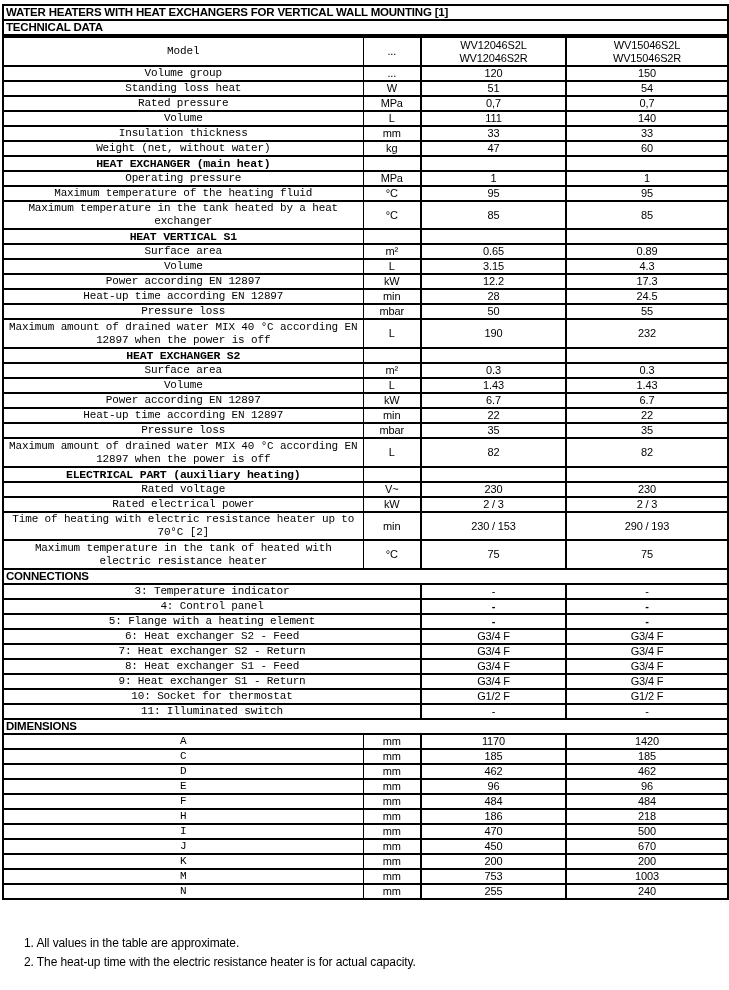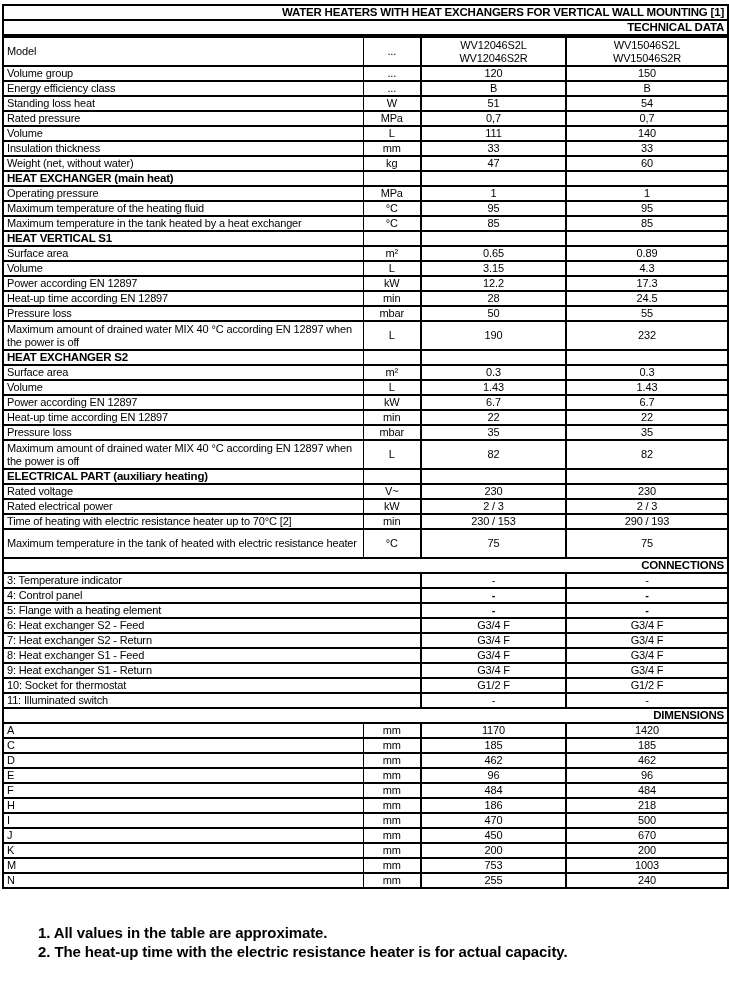--- a/index.html
+++ b/index.html
@@ -34,50 +34,49 @@
     height: 13px;
     line-height: 13px;
     font-size: 11px;
     letter-spacing: -0.15px;
     padding: 0 3px;
     overflow: hidden;
     vertical-align: middle;
     white-space: normal;
   }
   
-  td.cl { border-right-width: 1px; text-align: left; }
+  td.cl { border-right-width: 1px; text-align: center; font-family: Liberation Mono, monospace; }
   td.cu { border-left-width: 1px; }
   td.cu, td.cv1, td.cv2 { text-align: center; }
 
   tr.h2 td.cell { height: 27px; }
 
   td.title-cell {
     font-weight: bold;
     font-size: 11.5px;
     letter-spacing: -0.2px;
-    text-align: right;
+    text-align: left;
     padding-left: 2px;
   }
   td.section-label {
     font-weight: bold;
     font-size: 11.5px;
     letter-spacing: -0.2px;
   }
   tr.thick-bottom td { border-bottom-width: 4px; }
 
   td.val { white-space: pre-line; }
   td.bv  { font-weight: bold; }
 
   .footnotes {
     margin-top: 34px;
-    padding-left: 38px;
-    font-size: 15px;
+    padding-left: 24px;
+    font-size: 12px;
     line-height: 19px;
     letter-spacing: -0.1px;
-    font-weight: bold;
   }
 </style>
 </head>
 <body>
 
 <div class="page">
 
   <table class="tech-table">
     <colgroup>
       <col class="c-label">
@@ -100,26 +99,20 @@
           <td class="cell cv2 val">WV15046S2L
 WV15046S2R</td>
         </tr>
         <tr>
           <td class="cell cl">Volume group</td>
           <td class="cell cu unit">...</td>
           <td class="cell cv1 val">120</td>
           <td class="cell cv2 val">150</td>
         </tr>
         <tr>
-          <td class="cell cl">Energy efficiency class</td>
-          <td class="cell cu unit">...</td>
-          <td class="cell cv1 val">B</td>
-          <td class="cell cv2 val">B</td>
-        </tr>
-        <tr>
           <td class="cell cl">Standing loss heat</td>
           <td class="cell cu unit">W</td>
           <td class="cell cv1 val">51</td>
           <td class="cell cv2 val">54</td>
         </tr>
         <tr>
           <td class="cell cl">Rated pressure</td>
           <td class="cell cu unit">MPa</td>
           <td class="cell cv1 val">0,7</td>
           <td class="cell cv2 val">0,7</td>

